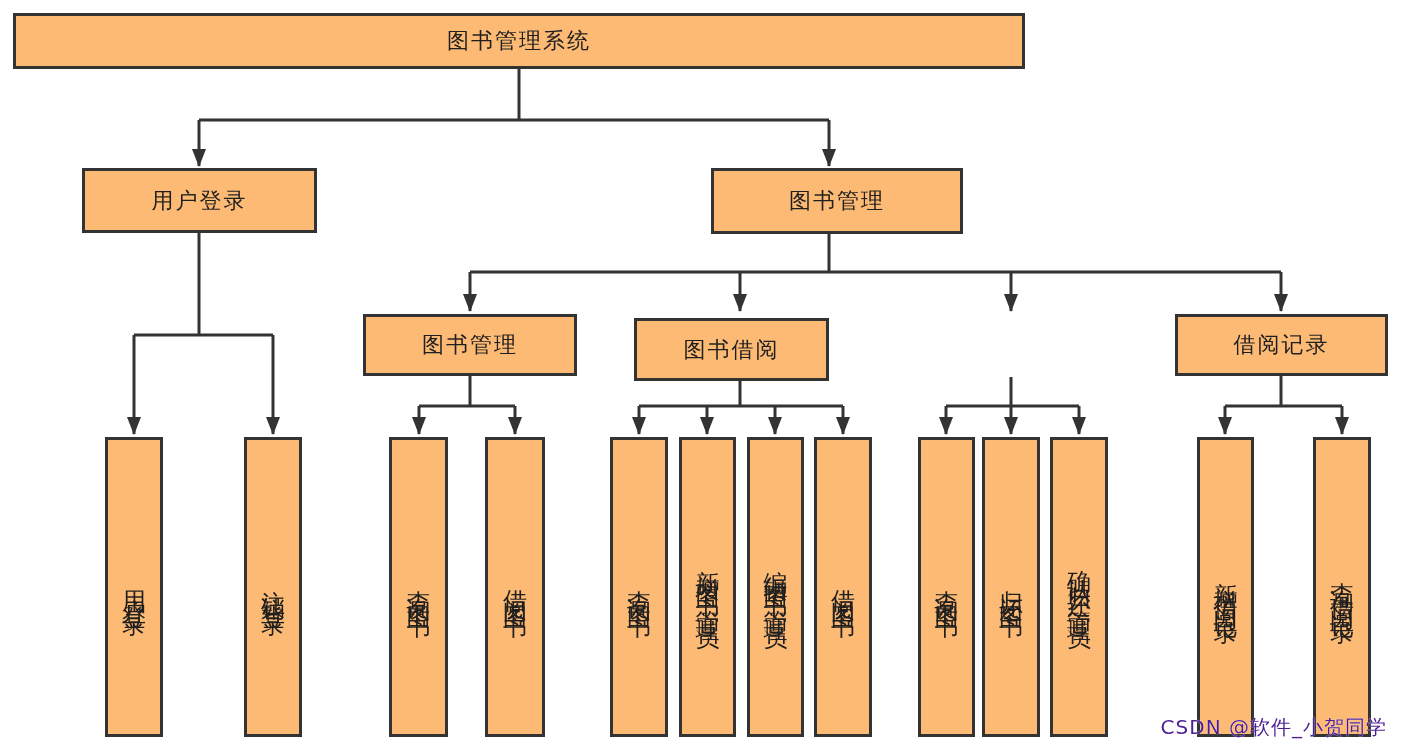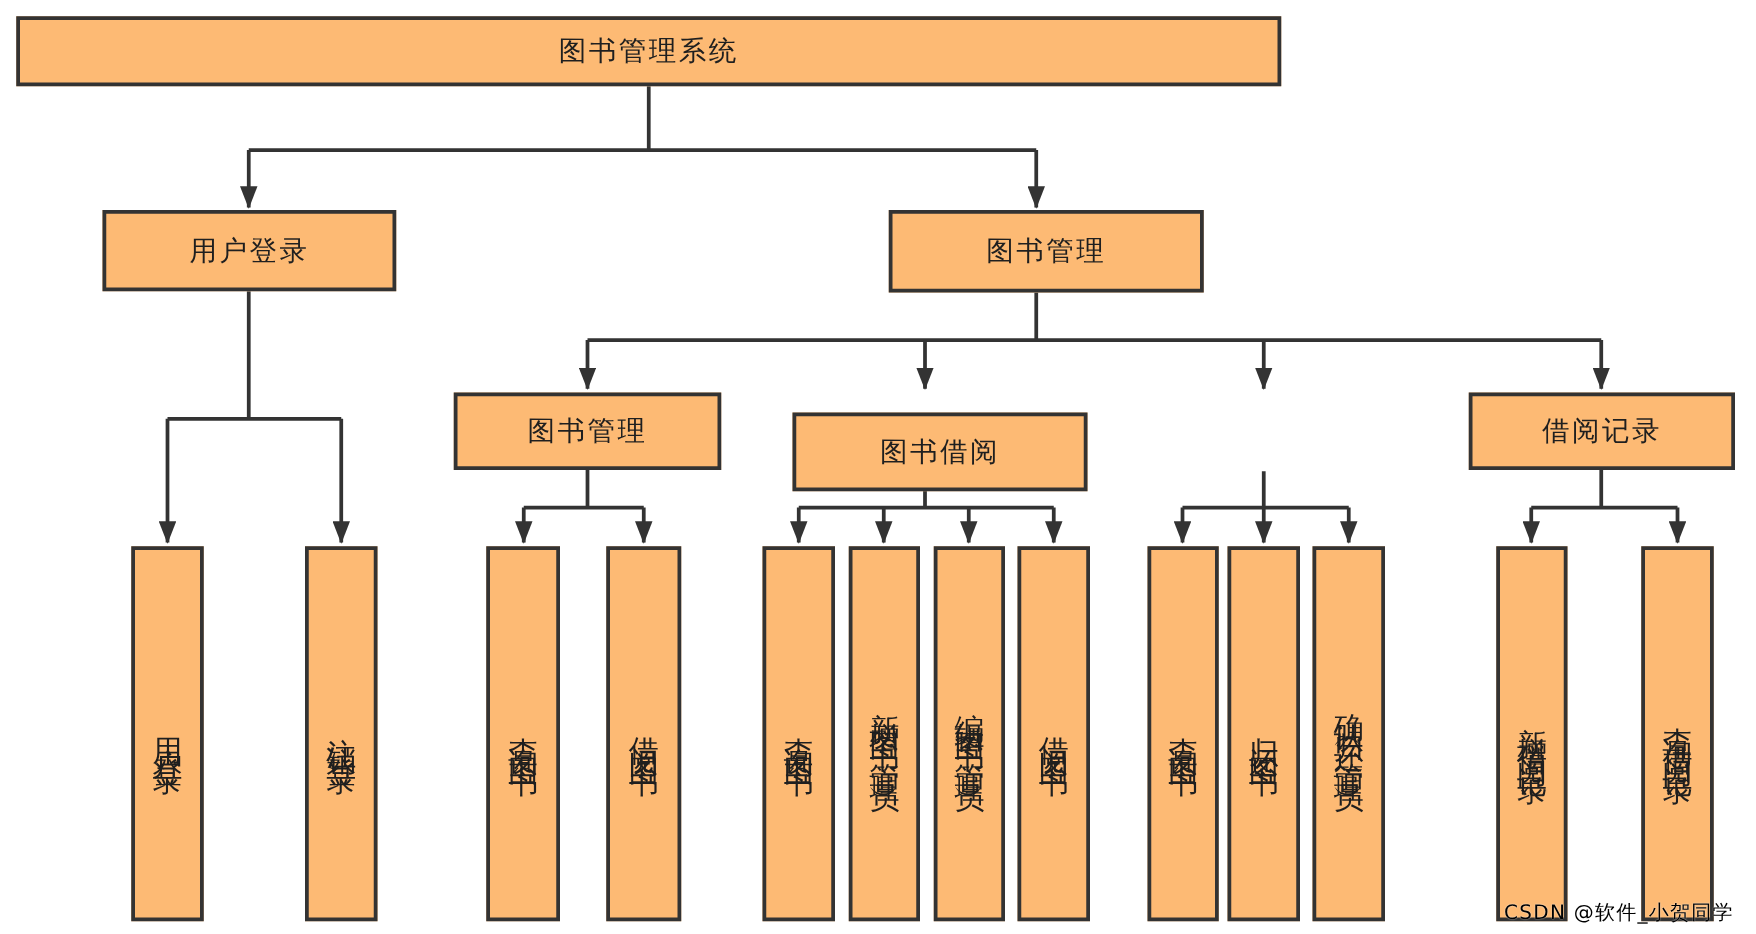--- a/index.html
+++ b/index.html
@@ -15,21 +15,21 @@
     display:flex; align-items:center; justify-content:center;
     text-align:center;
   }
   .node--h { font-size:22px; letter-spacing:2px; white-space:nowrap; }
   .node--v .vtext {
     writing-mode:vertical-rl; text-orientation:mixed;
     font-size:24px; letter-spacing:8px; line-height:1;
   }
   .watermark {
     position:absolute; right:18px; bottom:6px; z-index:3;
-    color:#000000; font-size:16px; letter-spacing:1px; white-space:nowrap;
+    color:#4c1d95; font-size:20px; letter-spacing:1px; white-space:nowrap;
     text-shadow:0 0 1px #ffffff;
   }
 </style>
 </head>
 <body>
 
 <div class="stage">
 
   <svg class="connectors" width="1405" height="747" viewBox="0 0 1405 747">
     <defs>
@@ -73,21 +73,21 @@
       <path d="M1342 406 V434" marker-end="url(#arrow)"></path>
     </g>
   </svg>
 
   <div class="node node--h" style="left:13px;top:13px;width:1012px;height:56px;">图书管理系统</div>
 
   <div class="node node--h" style="left:82px;top:168px;width:235px;height:65px;">用户登录</div>
   <div class="node node--h" style="left:711px;top:168px;width:252px;height:66px;">图书管理</div>
 
   <div class="node node--h" style="left:363px;top:314px;width:214px;height:62px;">图书管理</div>
-  <div class="node node--h" style="left:634px;top:330px;width:236px;height:63px;">图书借阅</div>
+  <div class="node node--h" style="left:634px;top:318px;width:195px;height:63px;">图书借阅</div>
   <div class="node node--h" style="left:1175px;top:314px;width:213px;height:62px;">借阅记录</div>
 
   <div class="node node--v" style="left:105px;top:437px;width:58px;height:300px;">
     <span class="vtext">用户登录</span>
   </div>
   <div class="node node--v" style="left:244px;top:437px;width:58px;height:300px;">
     <span class="vtext">注销登录</span>
   </div>
 
   <div class="node node--v" style="left:389px;top:437px;width:59px;height:300px;">

